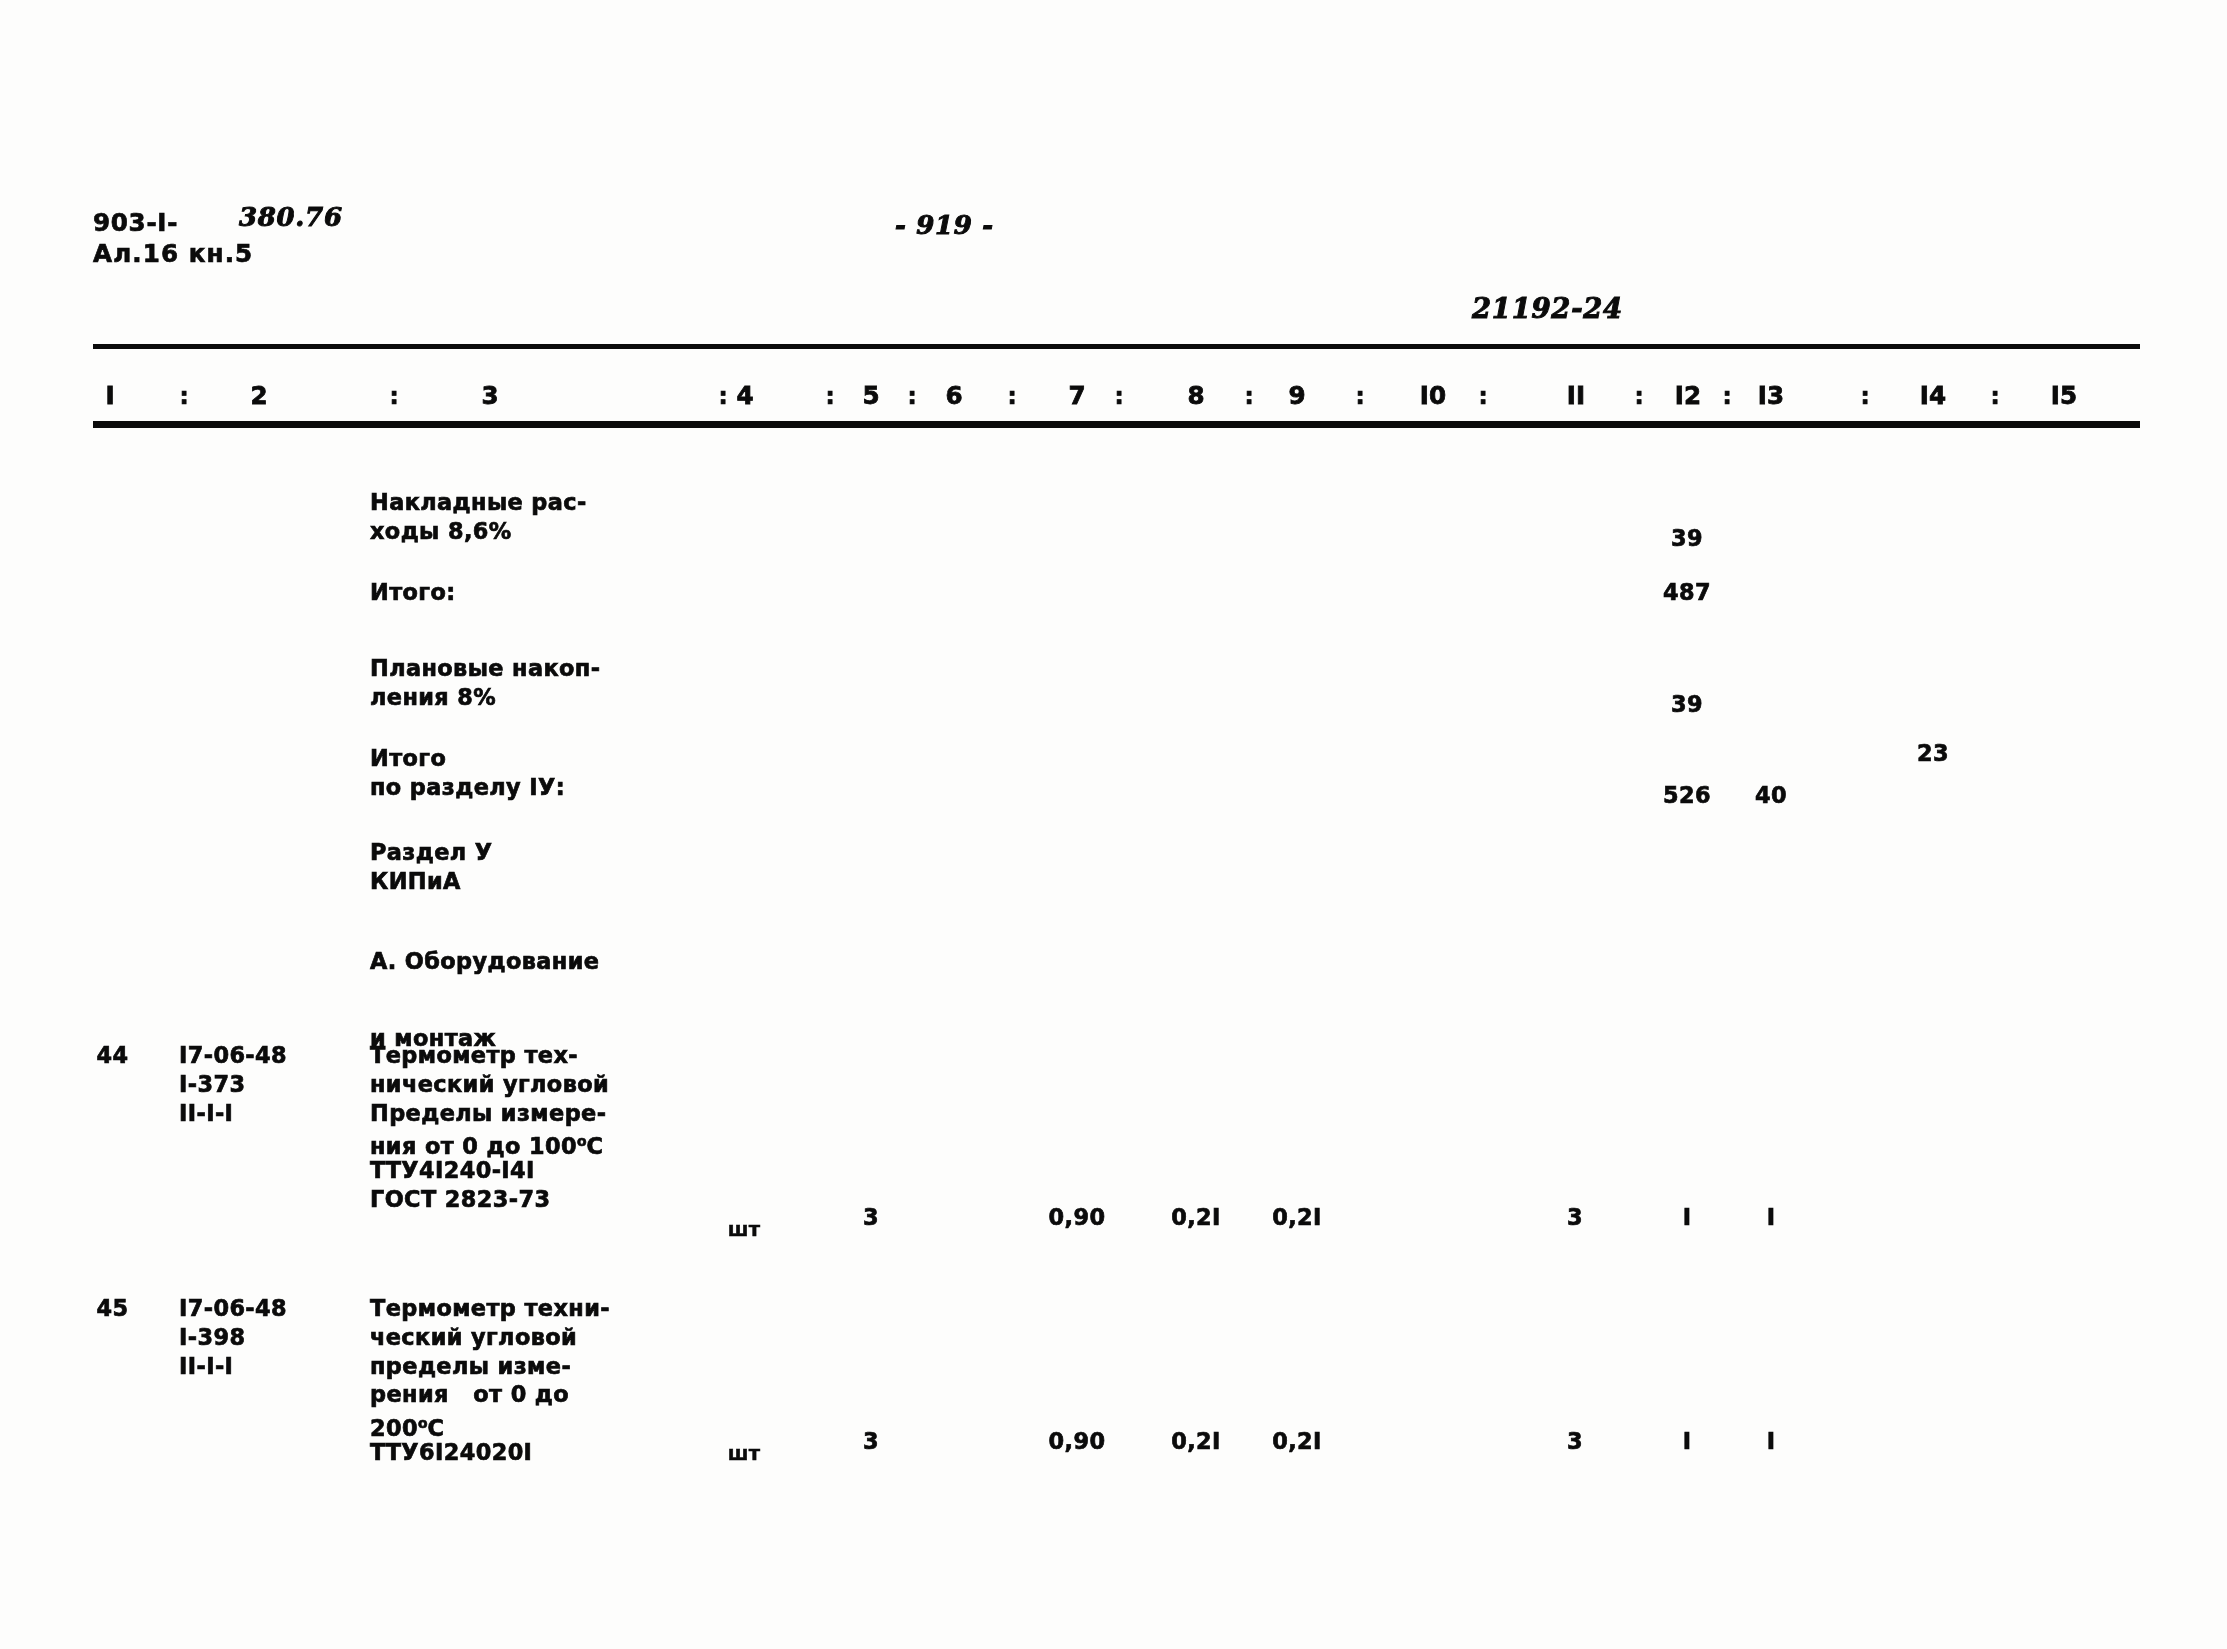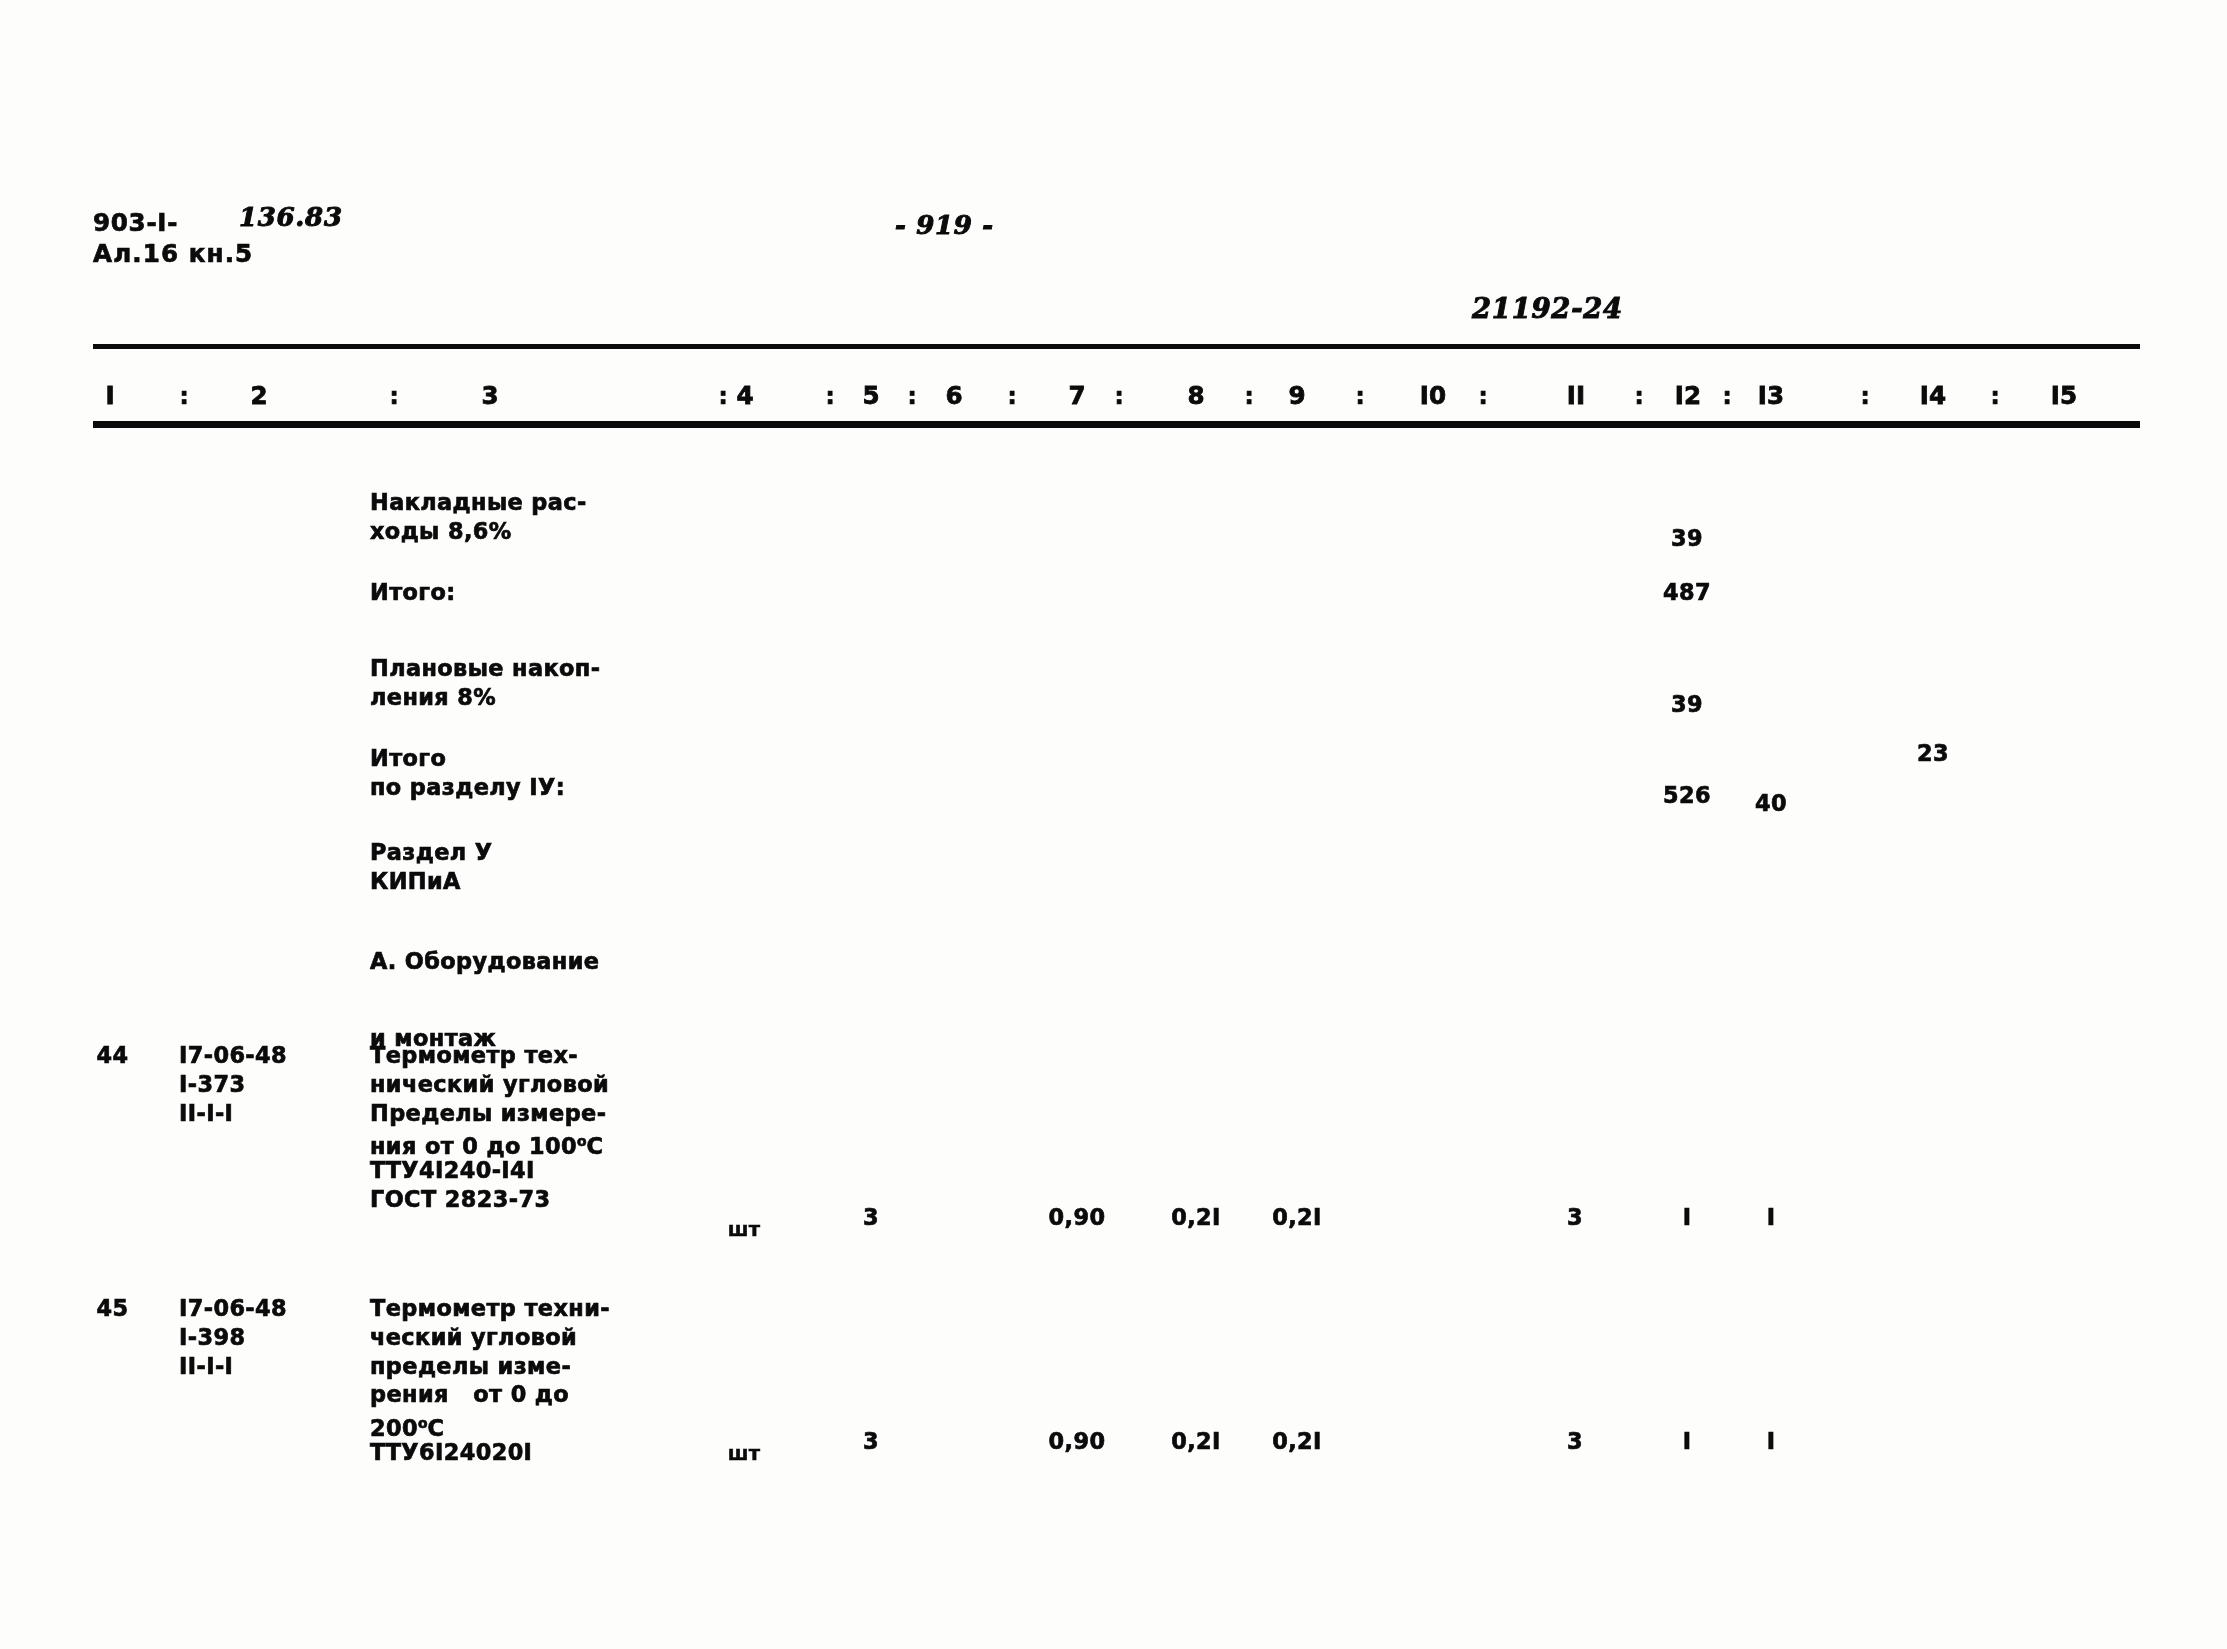--- a/index.html
+++ b/index.html
@@ -104,21 +104,21 @@
     vertical-align: super;
     letter-spacing: 0;
   }
 </style>
 </head>
 <body>
 
 <div id="page">
 
   <div class="abs tw" id="doc-code">903-I-</div>
-  <div class="abs hand" id="doc-code-hand">136.83</div>
+  <div class="abs hand" id="doc-code-hand">380.76</div>
   <div class="abs tw" id="album-line">Ал.16 кн.5</div>
   <div class="abs hand" id="page-number">- 919 -</div>
   <div class="abs hand" id="stamp-number">21192-24</div>
 
   <div class="rule" id="rule-top"></div>
   <div class="rule" id="rule-header"></div>
 
   <div id="colhead-layer">
       <div class="abs colnum" style="left: 81px; width: 58px;">I</div>
       <div class="abs colnum" style="left: 230px; width: 58px;">2</div>
@@ -156,21 +156,21 @@
       <div class="abs tw" style="left: 370px; top: 517px;">ходы 8,6%</div>
       <div class="abs tw" style="left: 1633px; top: 524px; width: 108px; text-align: center;">39</div>
       <div class="abs tw" style="left: 370px; top: 578px;">Итого:</div>
       <div class="abs tw" style="left: 1633px; top: 578px; width: 108px; text-align: center;">487</div>
       <div class="abs tw" style="left: 370px; top: 654px;">Плановые накоп-</div>
       <div class="abs tw" style="left: 370px; top: 683px;">ления 8%</div>
       <div class="abs tw" style="left: 1633px; top: 690px; width: 108px; text-align: center;">39</div>
       <div class="abs tw" style="left: 370px; top: 744px;">Итого</div>
       <div class="abs tw" style="left: 370px; top: 773px;">по разделу IУ:</div>
       <div class="abs tw" style="left: 1633px; top: 781px; width: 108px; text-align: center;">526</div>
-      <div class="abs tw" style="left: 1717px; top: 781px; width: 108px; text-align: center; margin-top: 8px;">40</div>
+      <div class="abs tw" style="left: 1717px; top: 781px; width: 108px; text-align: center;">40</div>
       <div class="abs tw" style="left: 1879px; top: 739px; width: 108px; text-align: center;">23</div>
       <div class="abs tw" style="left: 370px; top: 838px;">Раздел У</div>
       <div class="abs tw" style="left: 370px; top: 867px;">КИПиА</div>
       <div class="abs tw" style="left: 370px; top: 947px; text-align: right;">А. Оборудование</div>
       <div class="abs tw" style="left: 370px; top: 1024px;">и монтаж</div>
       <div class="abs tw" style="left: 80px; top: 1041px; width: 65px; text-align: center;">44</div>
       <div class="abs tw" style="left: 179px; top: 1041px;">I7-06-48</div>
       <div class="abs tw" style="left: 179px; top: 1070px;">I-373</div>
       <div class="abs tw" style="left: 179px; top: 1099px;">II-I-I</div>
       <div class="abs tw" style="left: 370px; top: 1041px;">Термометр тех-</div>

